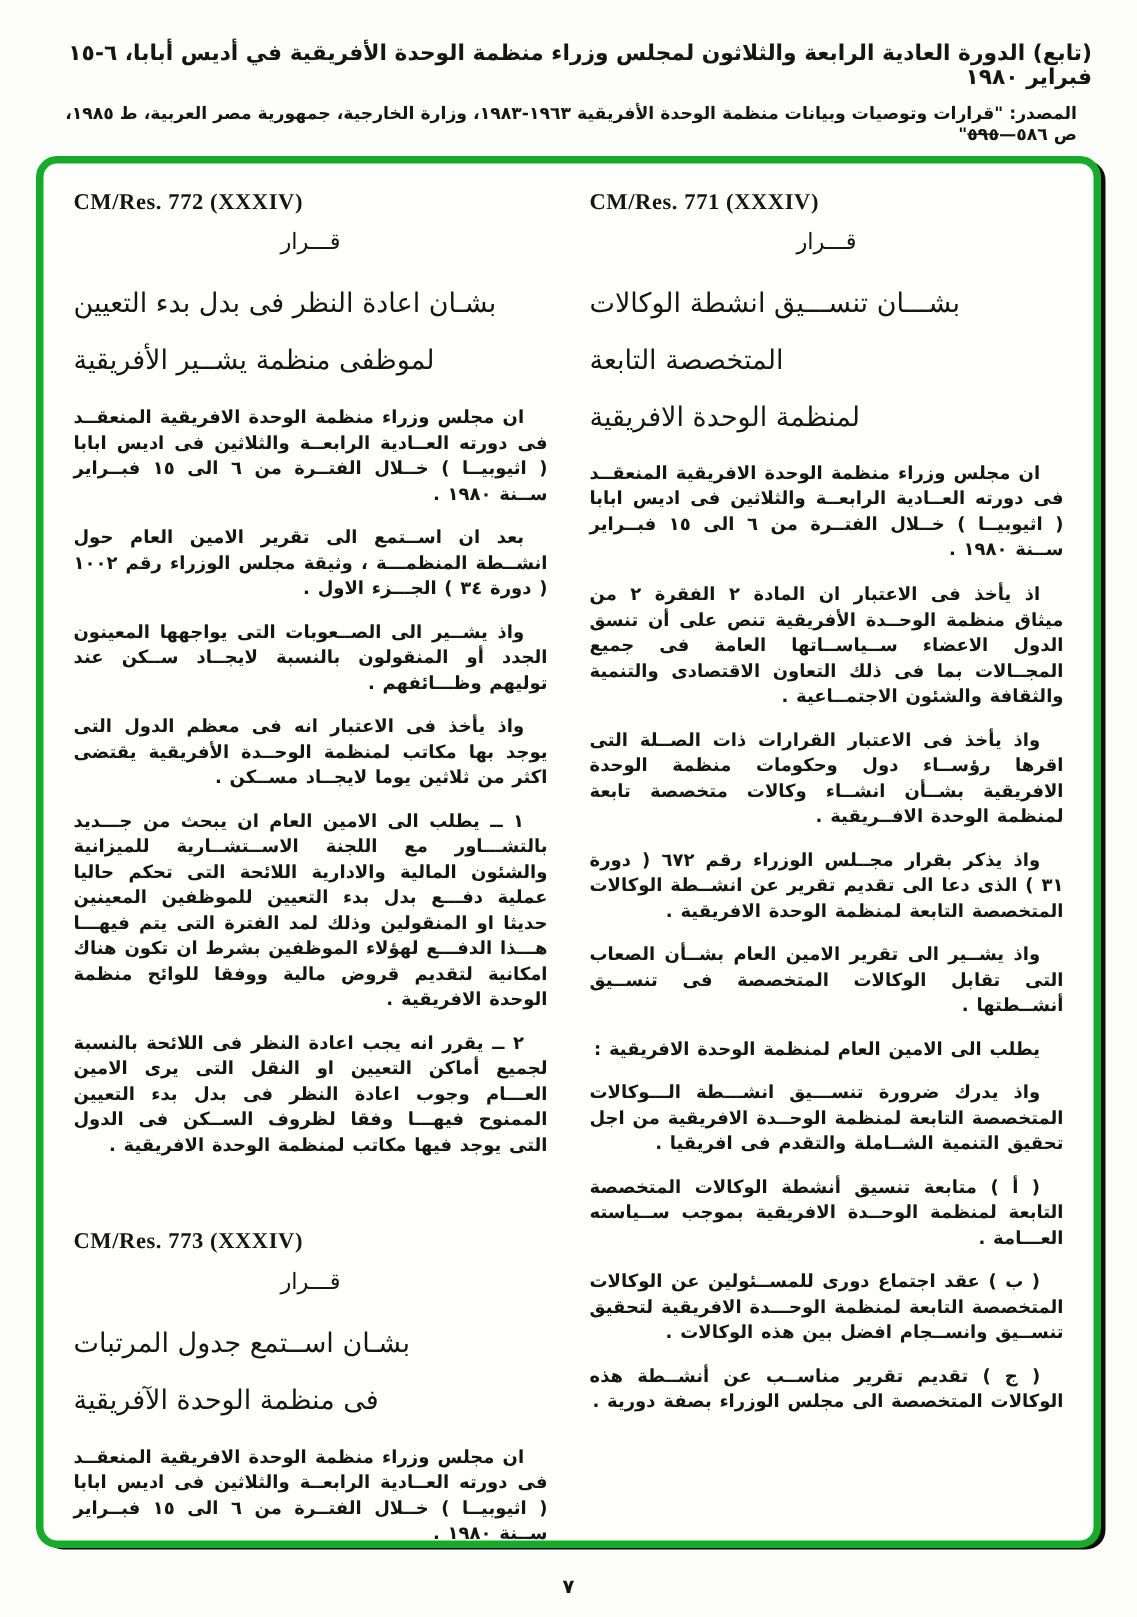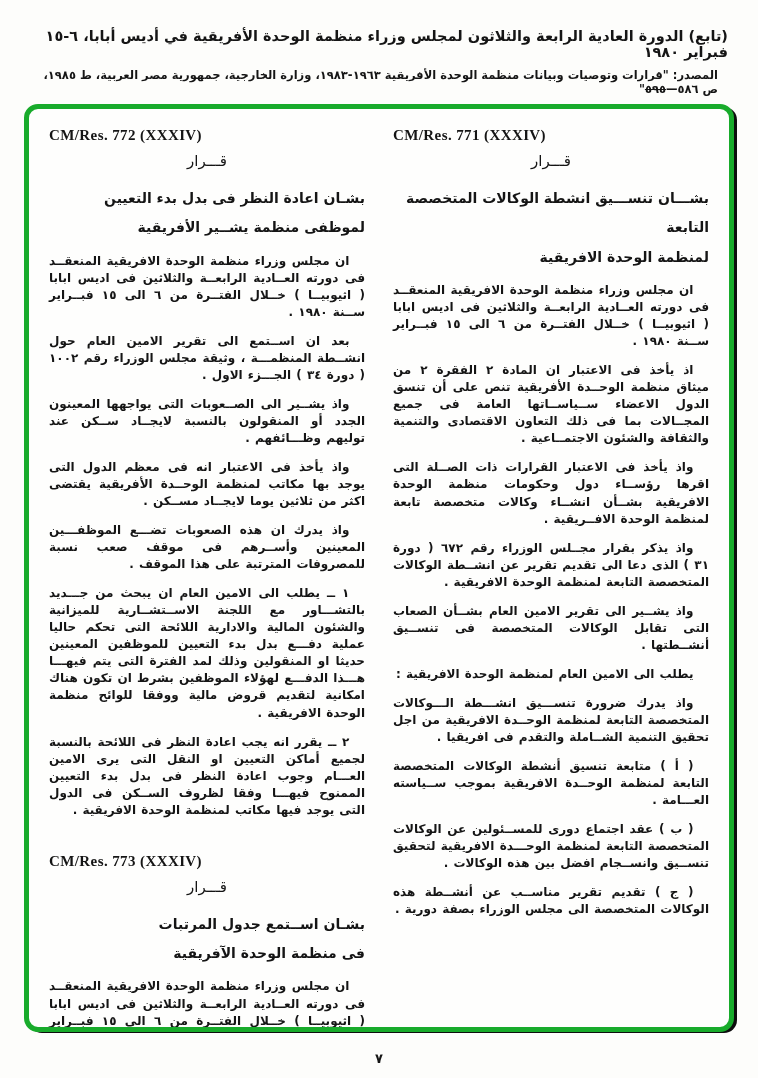--- a/index.html
+++ b/index.html
@@ -57,37 +57,37 @@
     letter-spacing:.4px;
     margin:4px 0 6px 0;
   }
   .kicker{
     text-align:center;
     font-size:15px;
     font-weight:normal;
     margin:8px 0 14px 0;
   }
   .res-title{
-    text-align:right;
-    font-size:14px;
-    font-weight:bold;
+    text-align:left;
+    font-size:18px;
+    font-weight:normal;
     line-height:2.1;
     margin-bottom:10px;
   }
   .para{
     direction:rtl;
     text-align:justify;
     font-size:12px;
     font-weight:bold;
     line-height:1.42;
     text-indent:1.3em;
     word-spacing:1px;
     margin:0 0 12px 0;
   }
-  .res-block-gap{margin-top:34px;}
+  .res-block-gap{margin-top:48px;}
   .page-footer{
     position:absolute;
     left:0;bottom:12px;
     width:100%;
     text-align:center;
     font-size:13px;
     font-weight:bold;
   }
 </style>
 </head>
@@ -124,21 +124,20 @@
       <div class="res-code">CM/Res. 772 (XXXIV)</div>
       <div class="kicker">قـــرار</div>
       <div class="res-title">
         <div>بشـان اعادة النظر فى بدل بدء التعيين</div>
         <div>لموظفى منظمة يشــير الأفريقية</div>
       </div>
       <p class="para">ان مجلس وزراء منظمة الوحدة الافريقية المنعقــد فى دورته العــادية الرابعــة والثلاثين فى اديس ابابا ( اثيوبيــا ) خــلال الفتــرة من ٦ الى ١٥ فبــراير ســنة ١٩٨٠ .</p>
       <p class="para">بعد ان اســتمع الى تقرير الامين العام حول انشــطة المنظمـــة ، وثيقة مجلس الوزراء رقم ١٠٠٢ ( دورة ٣٤ ) الجـــزء الاول .</p>
       <p class="para">واذ يشــير الى الصــعوبات التى يواجهها المعينون الجدد أو المنقولون بالنسبة لايجــاد ســكن عند توليهم وظـــائفهم .</p>
       <p class="para">واذ يأخذ فى الاعتبار انه فى معظم الدول التى يوجد بها مكاتب لمنظمة الوحــدة الأفريقية يقتضى اكثر من ثلاثين يوما لايجــاد مســكن .</p>
-      <p class="para">واذ يدرك ان هذه الصعوبات تضـــع الموظفـــين المعينين وأســرهم فى موقف صعب نسبة للمصروفات المترتبة على هذا الموقف .</p>
       <p class="para">١ ــ يطلب الى الامين العام ان يبحث من جـــديد بالتشـــاور مع اللجنة الاســتشــارية للميزانية والشئون المالية والادارية اللائحة التى تحكم حاليا عملية دفـــع بدل بدء التعيين للموظفين المعينين حديثا او المنقولين وذلك لمد الفترة التى يتم فيهـــا هـــذا الدفـــع لهؤلاء الموظفين بشرط ان تكون هناك امكانية لتقديم قروض مالية ووفقا للوائح منظمة الوحدة الافريقية .</p>
       <p class="para">٢ ــ يقرر انه يجب اعادة النظر فى اللائحة بالنسبة لجميع أماكن التعيين او النقل التى يرى الامين العـــام وجوب اعادة النظر فى بدل بدء التعيين الممنوح فيهـــا وفقا لظروف الســكن فى الدول التى يوجد فيها مكاتب لمنظمة الوحدة الافريقية .</p>
 
       <div class="res-code res-block-gap">CM/Res. 773 (XXXIV)</div>
       <div class="kicker">قـــرار</div>
       <div class="res-title">
         <div>بشـان اســتمع جدول المرتبات</div>
         <div>فى منظمة الوحدة الآفريقية</div>
       </div>
       <p class="para">ان مجلس وزراء منظمة الوحدة الافريقية المنعقــد فى دورته العــادية الرابعــة والثلاثين فى اديس ابابا ( اثيوبيــا ) خــلال الفتــرة من ٦ الى ١٥ فبــراير ســنة ١٩٨٠ .</p>

